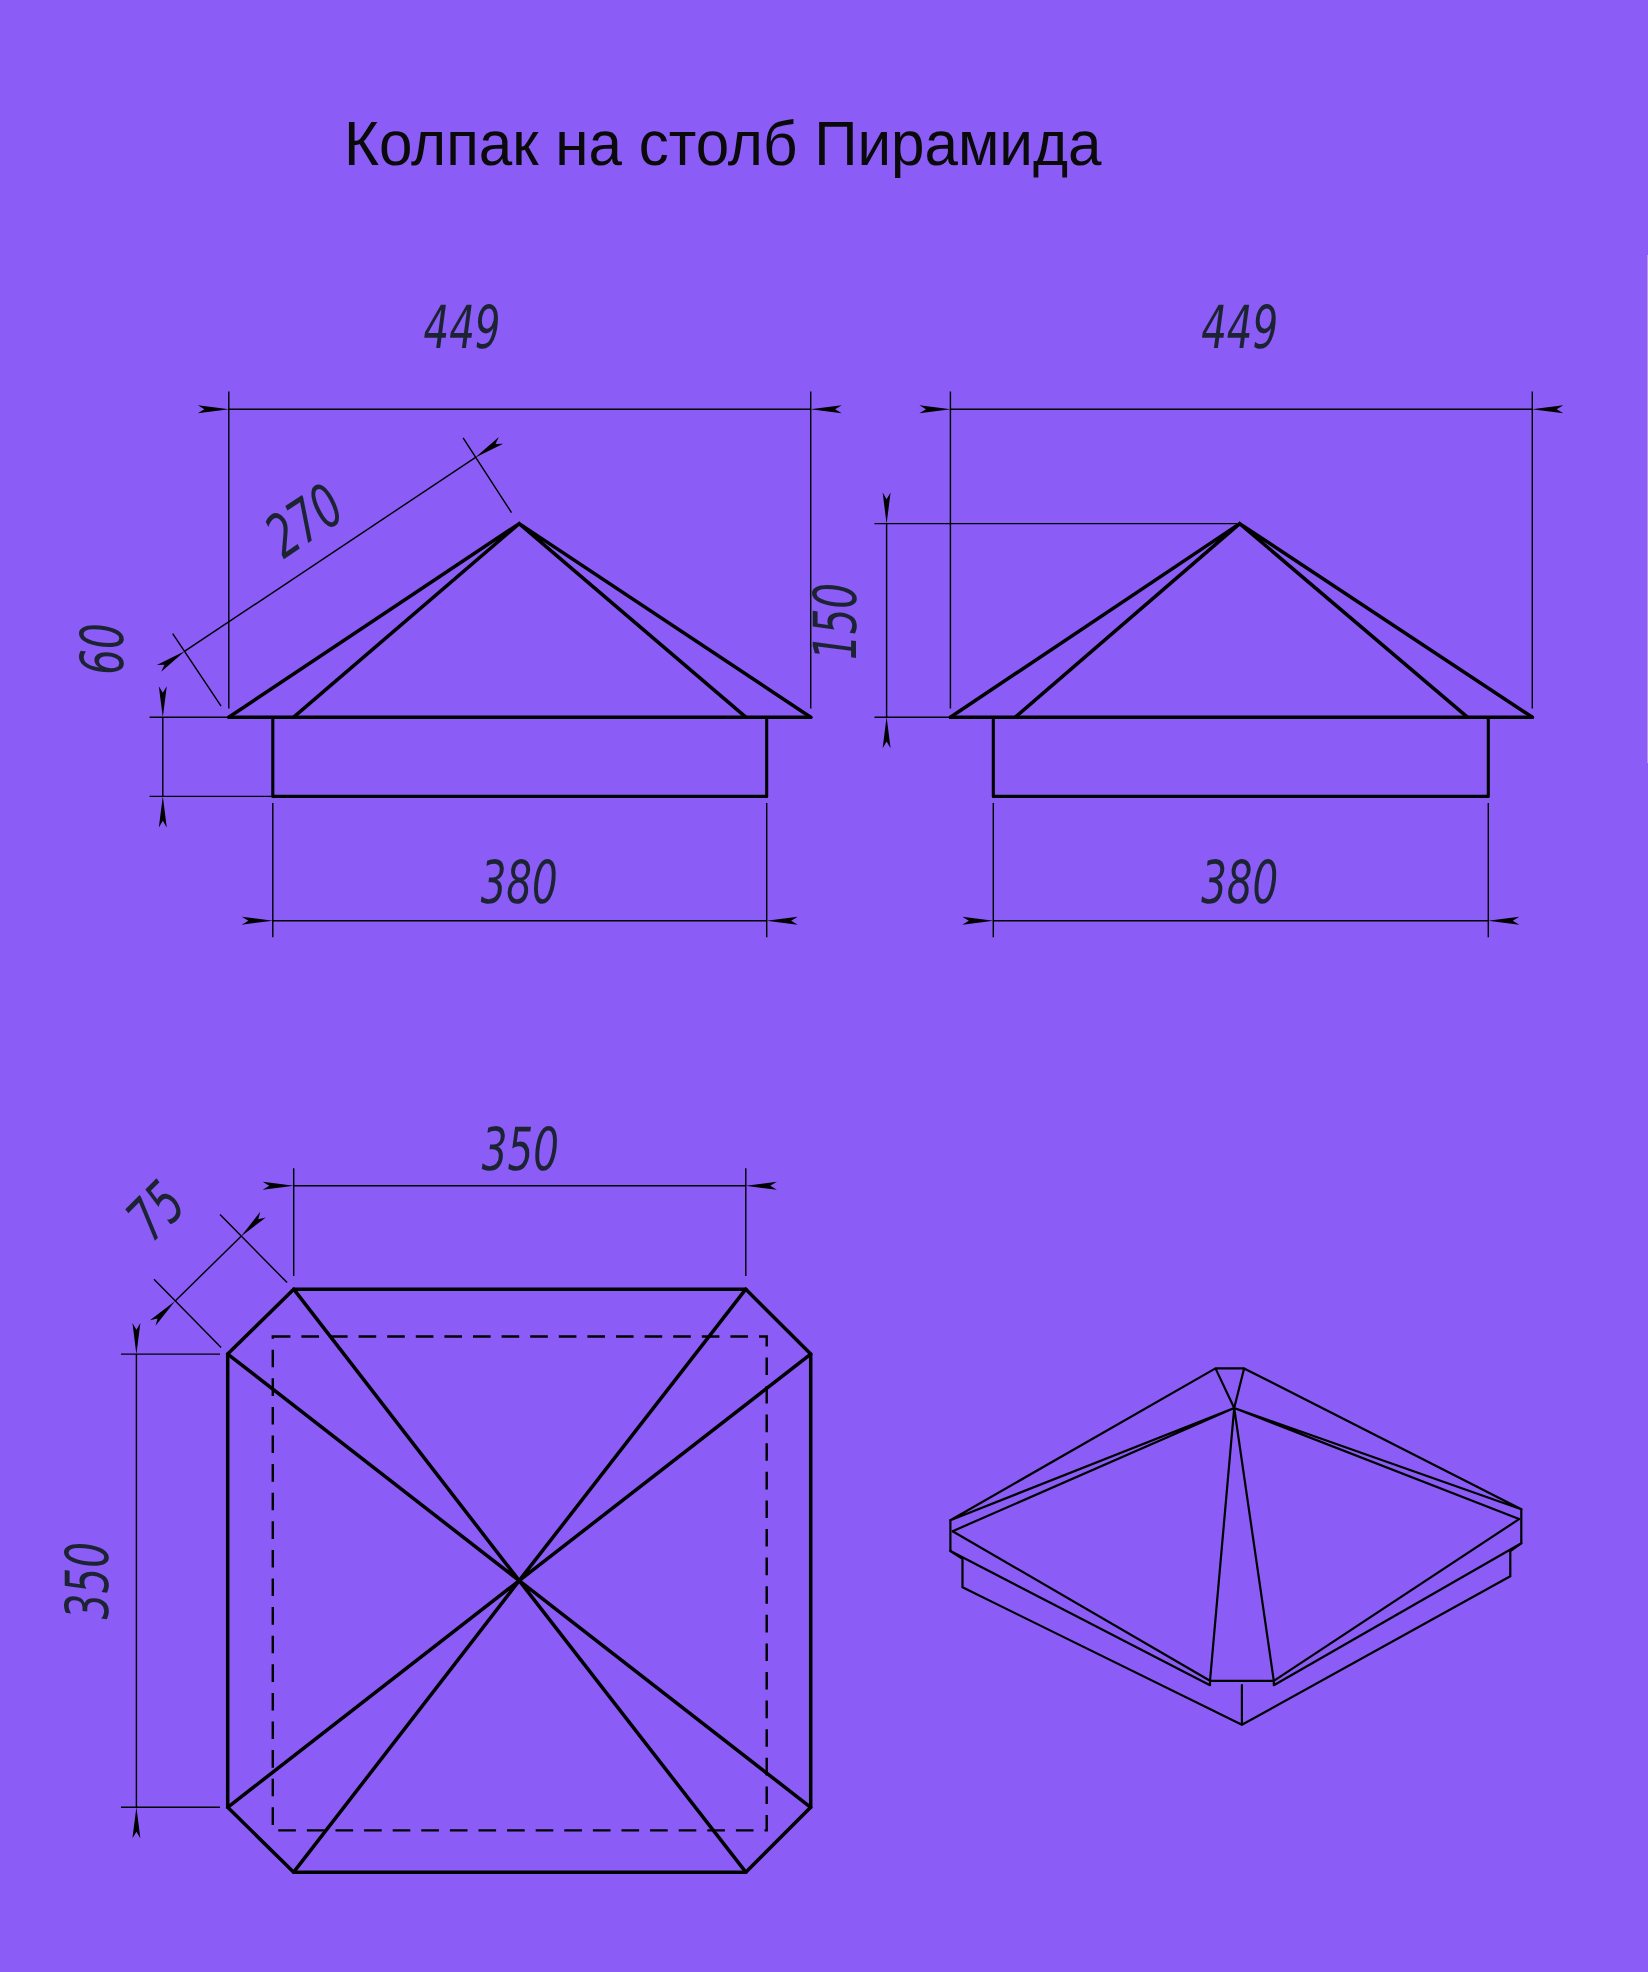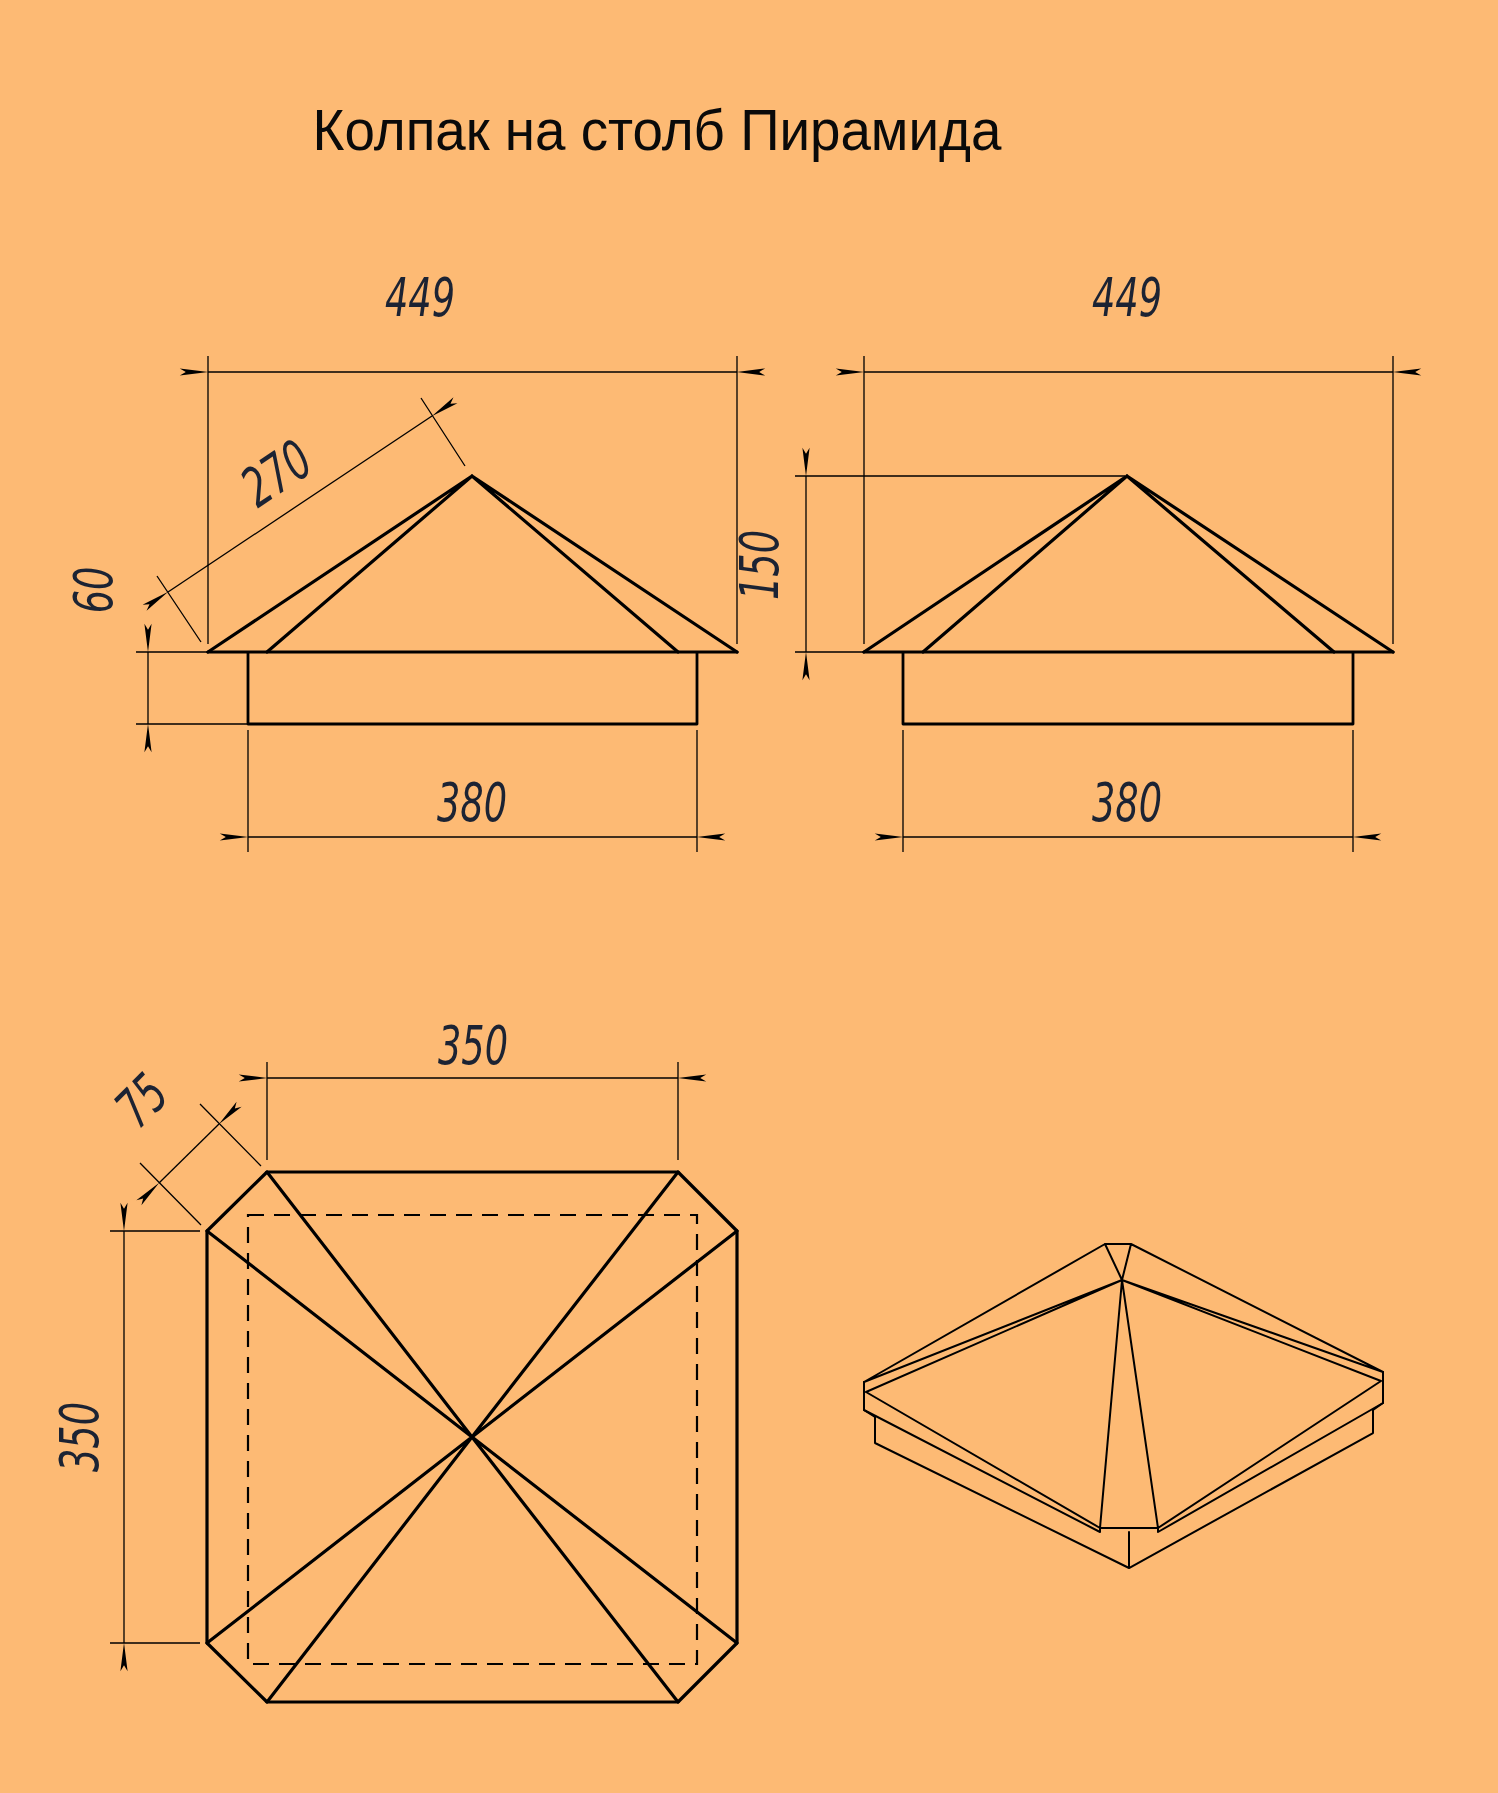--- a/index.html
+++ b/index.html
@@ -1,16 +1,16 @@
 <!DOCTYPE html>
 <html><head>
 <meta charset="utf-8">
 <style>
   html,body{margin:0;padding:0;background:#ffffff;}
-  .page{position:relative;width:1498px;height:1793px;background:#fdba74;overflow:hidden;}
+  .page{position:relative;width:1498px;height:1793px;background:#8b5cf6;overflow:hidden;}
   svg{display:block;}
   .dim-text{font-family:"DejaVu Sans",sans-serif;font-style:italic;font-size:54px;fill:#1c2333;}
   .title-text{font-family:"Liberation Sans",sans-serif;font-size:57px;fill:#0a0a0a;}
   .thick{stroke:#000;stroke-width:3.2;fill:none;stroke-linecap:round;stroke-linejoin:round;}
   .med{stroke:#000;stroke-width:2.8;fill:none;stroke-linejoin:round;}
   .iso{stroke:#000;stroke-width:2;fill:none;stroke-linecap:round;stroke-linejoin:round;}
   .thin{stroke:#000;stroke-width:1.3;fill:none;}
   .dash{stroke:#000;stroke-width:2.2;fill:none;stroke-dasharray:16 10;}
 </style>
 </head>

